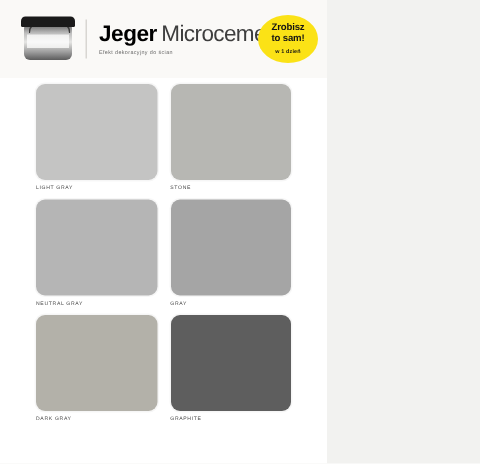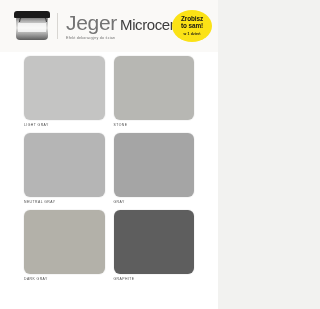--- a/index.html
+++ b/index.html
@@ -84,23 +84,23 @@
     flex: 1 1 auto;
     min-width: 0;
   }
   .brand-line {
     display: flex;
     align-items: baseline;
     white-space: nowrap;
     line-height: 1;
   }
   .brand-jeger {
-    font-size: 21px;
-    font-weight: normal;
-    color: #737373;
+    font-size: 15px;
+    font-weight: bold;
+    color: #000000;
     letter-spacing: -0.3px;
   }
   .brand-micro {
     font-size: 15px;
     font-weight: 300;
     color: #3d3d3d;
     letter-spacing: -0.4px;
     margin-left: 3px;
   }
   .brand-tagline {

